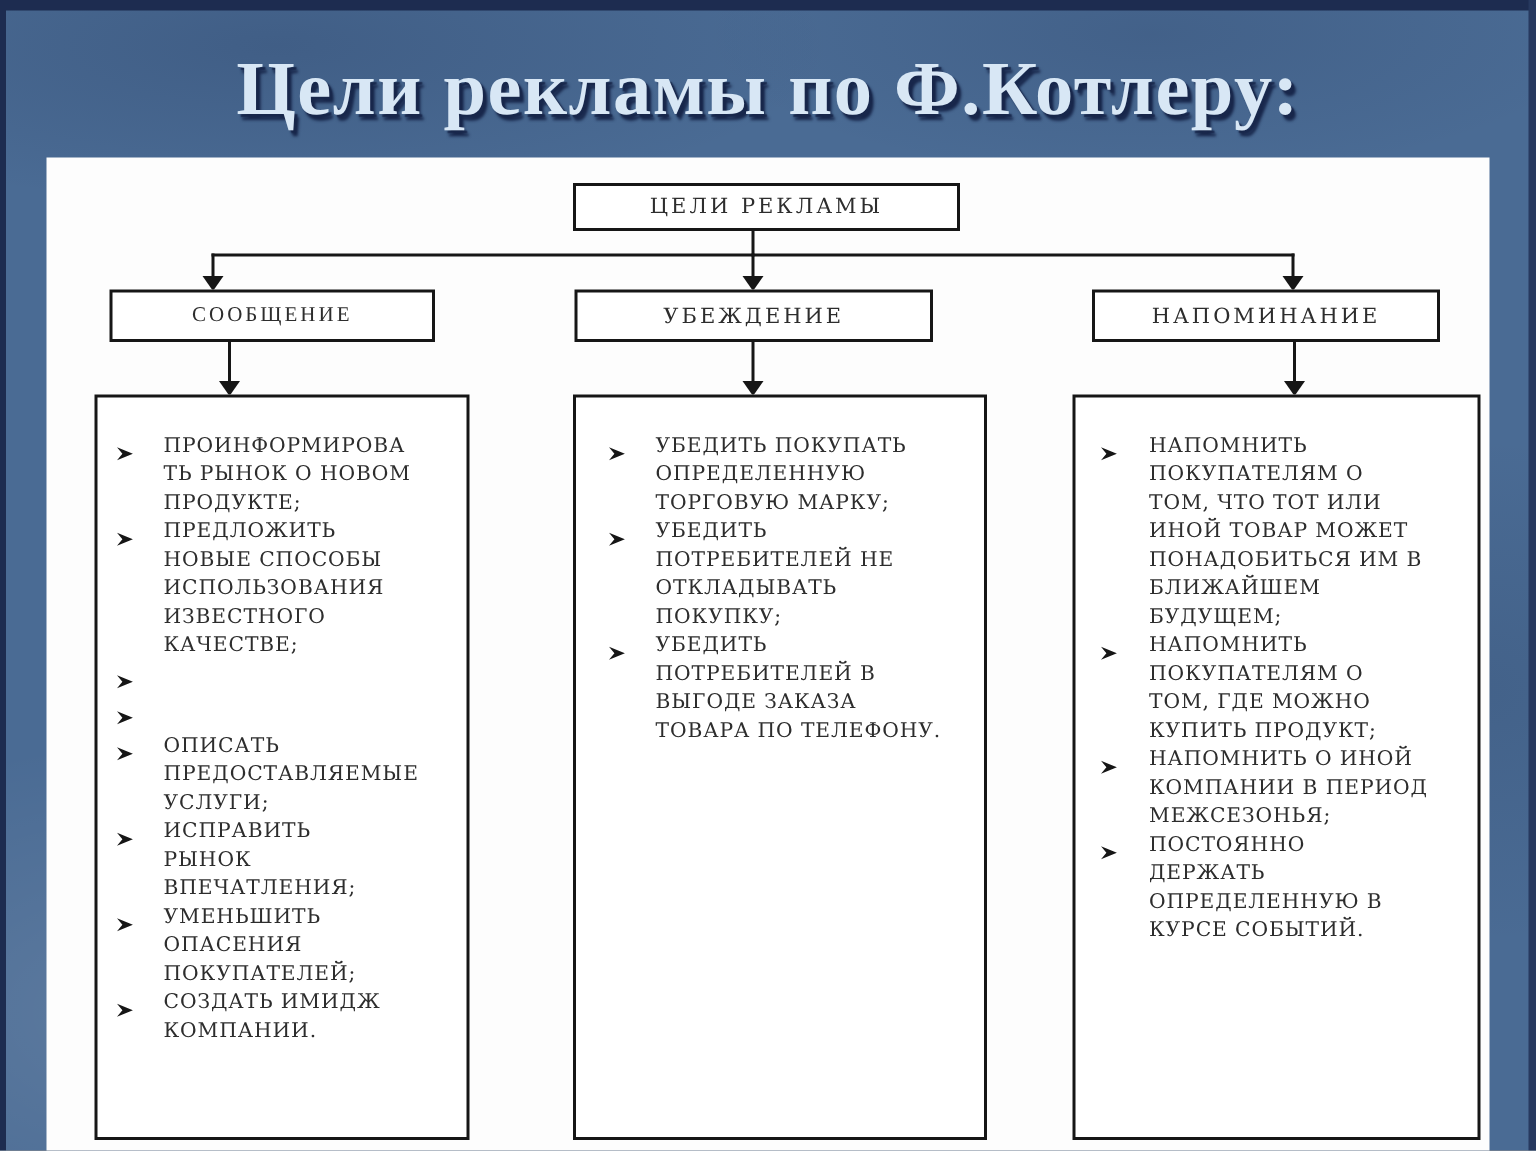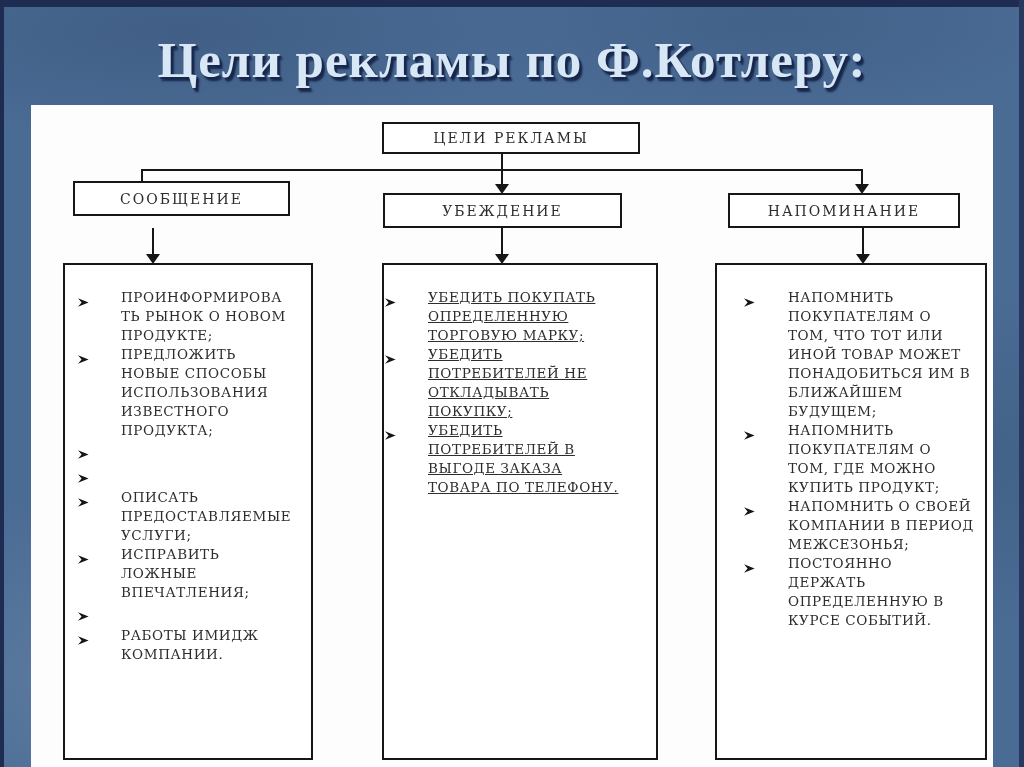--- a/index.html
+++ b/index.html
@@ -24,31 +24,31 @@
     font-family:"Liberation Serif", serif;font-weight:bold;font-size:51px;line-height:64px;
     letter-spacing:1px;color:var(--title-color);
     text-shadow:3px 4px 2px var(--title-shadow), 2px 2px 1px var(--title-shadow);}
   .panel{position:absolute;left:31px;top:105px;width:962px;height:764px;background:var(--panel);}
   .connectors{position:absolute;left:0;top:0;width:962px;height:662px;}
   .box{position:absolute;background:#fff;border:2px solid var(--line);box-sizing:border-box;
     color:var(--text);}
   .node-label{display:flex;align-items:center;justify-content:center;width:100%;height:100%;
     font-size:14px;letter-spacing:2px;white-space:nowrap;}
   .root-box{left:351px;top:17px;width:258px;height:32px;}
-  .hdr1{left:42px;top:76px;width:217px;height:35px;}
+  .hdr1{left:42px;top:88px;width:217px;height:35px;font-family:Liberation Serif, serif;}
   .hdr2{left:352px;top:88px;width:239px;height:35px;}
   .hdr3{left:697px;top:88px;width:232px;height:35px;}
   .list-box{top:158px;height:497px;}
   .l1{left:32px;width:250px;}
   .l2{left:351px;width:276px;}
   .l3{left:684px;width:272px;}
   .list-box ul{list-style:none;margin:0;padding:23px 4px 0 12px;}
-  .l2 ul{padding-left:0;text-decoration:underline;}
-  .l3 ul{padding-left:26px;}
-  .list-box li{display:flex;align-items:flex-start;gap:12px;}
+  .l2 ul{padding-left:21px;}
+  .l3 ul{padding-left:16px;}
+  .list-box li{display:flex;align-items:flex-start;}
   .bullet{flex:0 0 32px;padding-top:5px;}
   .l3 .bullet{flex-basis:33px;}
   .item-text{flex:1 1 auto;white-space:pre-line;font-size:13.5px;line-height:19px;
     letter-spacing:.6px;color:var(--text);}
 </style>
 </head>
 <body>
 
 <div class="slide">
   <div class="top-bar"></div>
@@ -105,21 +105,21 @@
 ПРОДУКТЕ;</span>
         </li>
         <li>
           <span class="bullet"><svg width="13" height="11" viewBox="0 0 13 11">
                 <path d="M1 1.2 L11.6 5.5 L1 9.8 L4.6 5.5 Z" fill="var(--line)"></path>
               </svg></span>
           <span class="item-text">ПРЕДЛОЖИТЬ
 НОВЫЕ СПОСОБЫ
 ИСПОЛЬЗОВАНИЯ
 ИЗВЕСТНОГО
-ПРОДУКТА;</span>
+КАЧЕСТВЕ;</span>
         </li>
         <li>
           <span class="bullet"><svg width="13" height="11" viewBox="0 0 13 11">
                 <path d="M1 1.2 L11.6 5.5 L1 9.8 L4.6 5.5 Z" fill="var(--line)"></path>
               </svg></span>
         </li>
         <li>
           <span class="bullet"><svg width="13" height="11" viewBox="0 0 13 11">
                 <path d="M1 1.2 L11.6 5.5 L1 9.8 L4.6 5.5 Z" fill="var(--line)"></path>
               </svg></span>
@@ -130,33 +130,36 @@
               </svg></span>
           <span class="item-text">ОПИСАТЬ
 ПРЕДОСТАВЛЯЕМЫЕ
 УСЛУГИ;</span>
         </li>
         <li>
           <span class="bullet"><svg width="13" height="11" viewBox="0 0 13 11">
                 <path d="M1 1.2 L11.6 5.5 L1 9.8 L4.6 5.5 Z" fill="var(--line)"></path>
               </svg></span>
           <span class="item-text">ИСПРАВИТЬ
-ЛОЖНЫЕ
+РЫНОК
 ВПЕЧАТЛЕНИЯ;</span>
         </li>
         <li>
           <span class="bullet"><svg width="13" height="11" viewBox="0 0 13 11">
                 <path d="M1 1.2 L11.6 5.5 L1 9.8 L4.6 5.5 Z" fill="var(--line)"></path>
               </svg></span>
-        </li>
-        <li>
-          <span class="bullet"><svg width="13" height="11" viewBox="0 0 13 11">
-                <path d="M1 1.2 L11.6 5.5 L1 9.8 L4.6 5.5 Z" fill="var(--line)"></path>
-              </svg></span>
-          <span class="item-text">РАБОТЫ ИМИДЖ
+          <span class="item-text">УМЕНЬШИТЬ
+ОПАСЕНИЯ
+ПОКУПАТЕЛЕЙ;</span>
+        </li>
+        <li>
+          <span class="bullet"><svg width="13" height="11" viewBox="0 0 13 11">
+                <path d="M1 1.2 L11.6 5.5 L1 9.8 L4.6 5.5 Z" fill="var(--line)"></path>
+              </svg></span>
+          <span class="item-text">СОЗДАТЬ ИМИДЖ
 КОМПАНИИ.</span>
         </li>
       </ul>
     </div>
 
     <div class="box list-box l2">
       <ul>
         <li>
           <span class="bullet"><svg width="13" height="11" viewBox="0 0 13 11">
                 <path d="M1 1.2 L11.6 5.5 L1 9.8 L4.6 5.5 Z" fill="var(--line)"></path>
@@ -206,21 +209,21 @@
               </svg></span>
           <span class="item-text">НАПОМНИТЬ
 ПОКУПАТЕЛЯМ О
 ТОМ, ГДЕ МОЖНО
 КУПИТЬ ПРОДУКТ;</span>
         </li>
         <li>
           <span class="bullet"><svg width="13" height="11" viewBox="0 0 13 11">
                 <path d="M1 1.2 L11.6 5.5 L1 9.8 L4.6 5.5 Z" fill="var(--line)"></path>
               </svg></span>
-          <span class="item-text">НАПОМНИТЬ О СВОЕЙ
+          <span class="item-text">НАПОМНИТЬ О ИНОЙ
 КОМПАНИИ В ПЕРИОД
 МЕЖСЕЗОНЬЯ;</span>
         </li>
         <li>
           <span class="bullet"><svg width="13" height="11" viewBox="0 0 13 11">
                 <path d="M1 1.2 L11.6 5.5 L1 9.8 L4.6 5.5 Z" fill="var(--line)"></path>
               </svg></span>
           <span class="item-text">ПОСТОЯННО
 ДЕРЖАТЬ
 ОПРЕДЕЛЕННУЮ В

